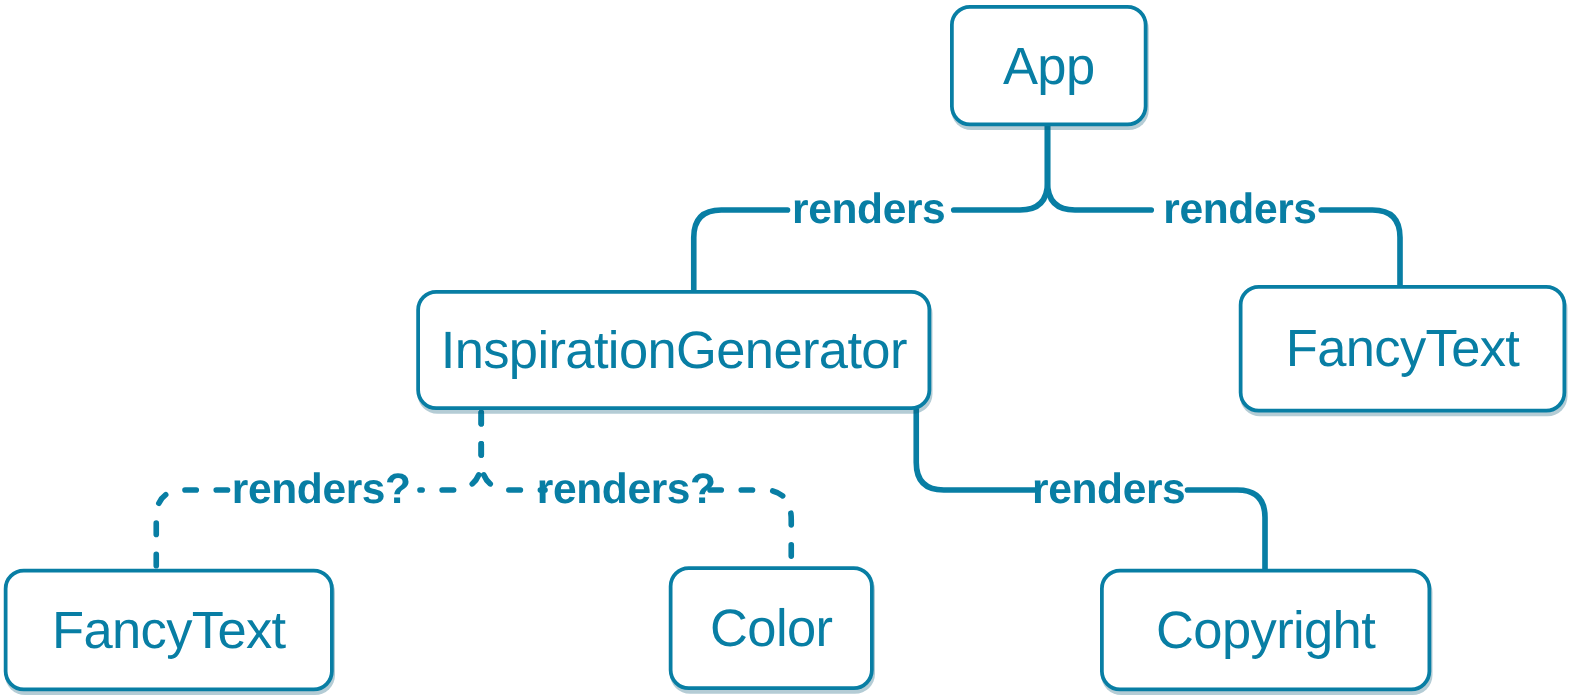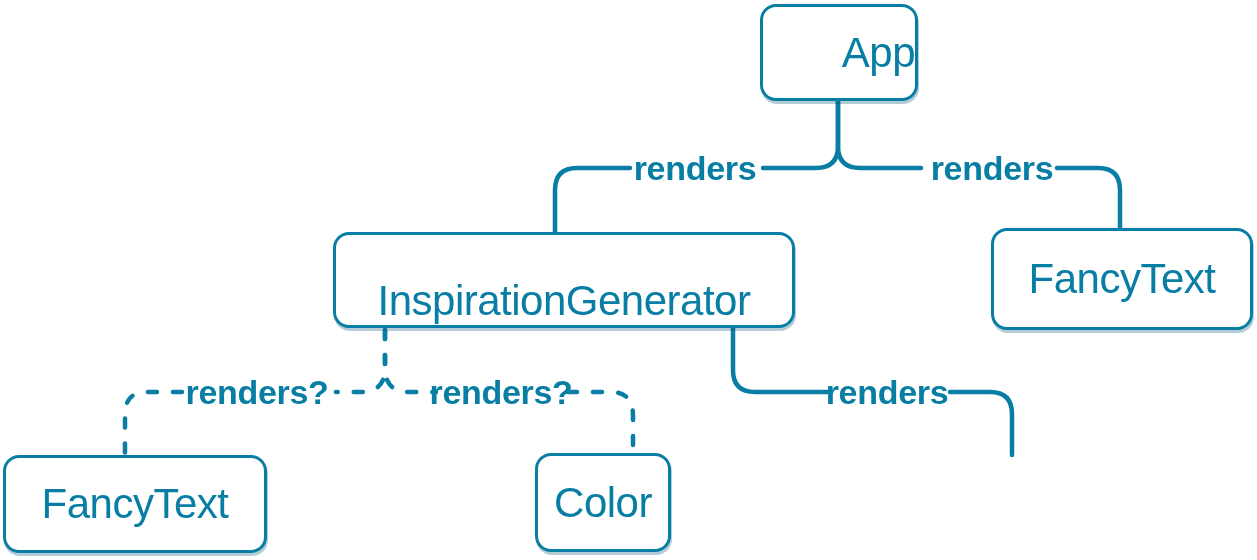--- a/index.html
+++ b/index.html
@@ -39,25 +39,25 @@
     display:flex;
     align-items:center;
     justify-content:center;
     color:var(--accent);
     font-size:42px;
     font-weight:500;
     letter-spacing:-0.5px;
     box-shadow:1px 3px 0 rgba(7,86,115,0.30);
     white-space:nowrap;
   }
-  .node-app              {left:760px; top:4px;   width:158px; height:97px;justify-content:flex-end;}
-  .node-inspiration      {left:333px; top:232px; width:462px; height:96px;align-items:flex-end;}
+  .node-app              {left:760px; top:4px;   width:158px; height:97px;}
+  .node-inspiration      {left:333px; top:232px; width:412px; height:96px;}
   .node-fancytext-top    {left:991px; top:228px; width:262px; height:102px;}
   .node-fancytext-bottom {left:3px;   top:455px; width:264px; height:98px;}
-  .node-color            {left:535px; top:453px; width:136px; height:99px;}
+  .node-color            {left:535px; top:453px; width:164px; height:99px;}
   .node-copyright        {left:880px; top:455px; width:265px; height:98px;}
   .edge-label{
     position:absolute;
     transform:translate(-50%,-50%);
     color:var(--accent);
     font-size:34px;
     font-weight:700;
     letter-spacing:-0.3px;
     white-space:nowrap;
   }
@@ -119,14 +119,17 @@
   </div>
 
   <div class="node node-fancytext-bottom">
     <span>FancyText</span>
   </div>
 
   <div class="node node-color">
     <span>Color</span>
   </div>
 
+  <div class="node node-copyright">
+    <span>Copyright</span>
+  </div>
 
 </div>
 
 </body></html>

